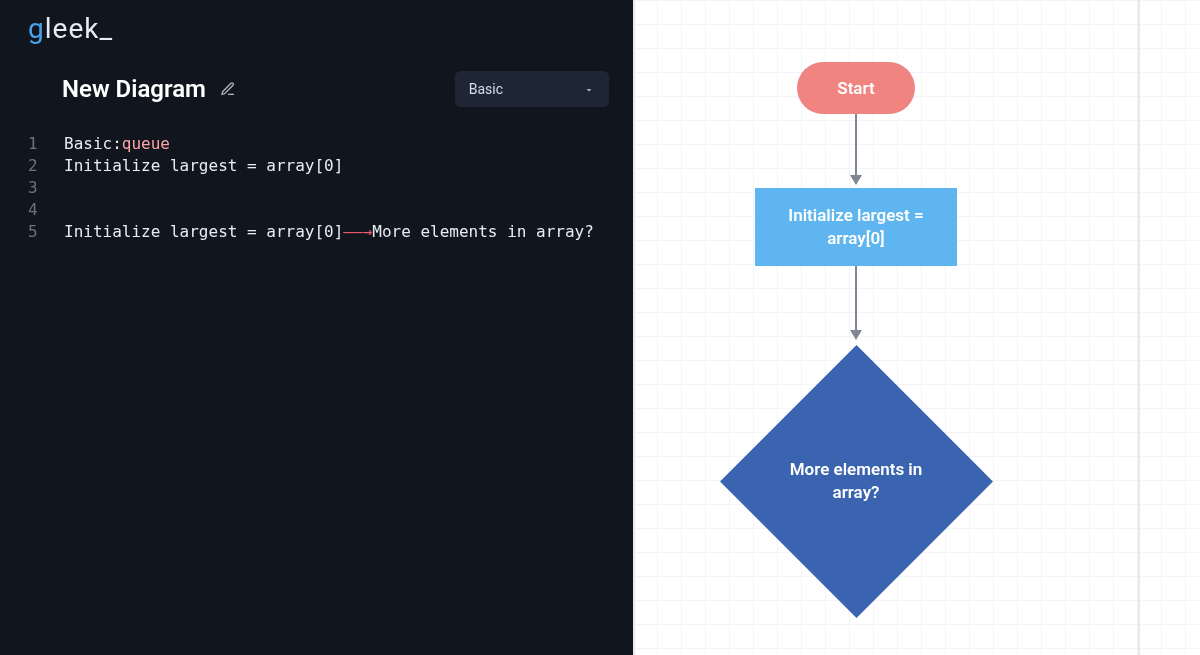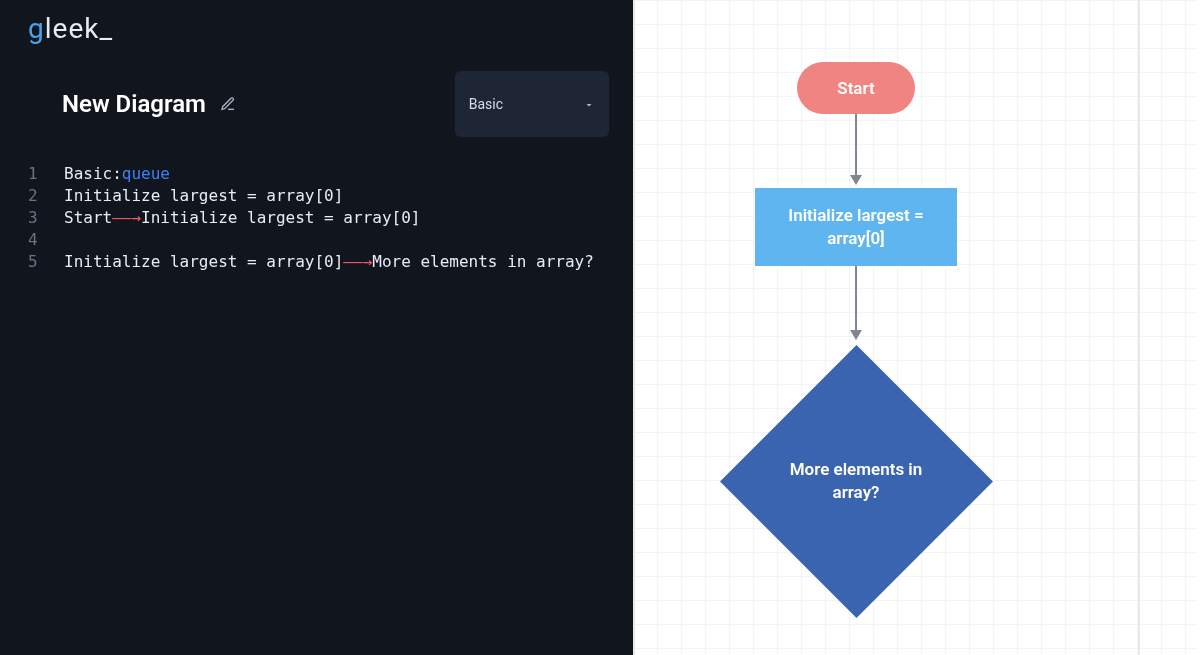--- a/index.html
+++ b/index.html
@@ -8,28 +8,28 @@
     
     
     .editor-panel { width: 633px; height: 655px; background: #10151e; display: flex; flex-direction: column; }
     .logo { padding: 12px 28px 8px 28px; }
     .logo-text { color: #e8ecf2; font-size: 28px; font-weight: 400; letter-spacing: 1px; }
     .logo-g { color: #4aa3e8; }
     .header-row { display: flex; align-items: center; padding: 18px 24px 18px 62px; gap: 14px; }
     .title { color: #ffffff; font-size: 24px; font-weight: 600; }
     .edit-icon { width: 16px; height: 16px; color: #aab3bf; cursor: pointer; }
     .spacer { flex: 1; }
-    .dropdown { background: #1e2635; color: #d7dde6; padding: 25px 14px; border-radius: 6px; font-size: 14px; display: flex; align-items: center; gap: 80px; cursor: pointer; min-width: 152px; }
+    .dropdown { background: #1e2635; color: #d7dde6; padding: 10px 14px; border-radius: 6px; font-size: 14px; display: flex; align-items: center; gap: 80px; cursor: pointer; min-width: 152px; }
     .chevron-down { width: 12px; height: 12px; color: #aab3bf; }
     
     .code-area { padding: 8px 24px; font-family: Menlo, Monaco, Consolas, monospace; font-size: 16px; line-height: 22px; position: relative; }
     .code-line { display: flex; }
     .gutter { width: 40px; text-align: left; color: #6b7380; user-select: none; padding-left: 4px; }
     .code-text { color: #e8ecf2; white-space: pre; }
-    .syntax-type { color: #3b82f6; }
+    .syntax-type { color: #fca5a5; }
     .arrow-red { color: #f15b6c; }
     
     
     .canvas-panel { width: 565px; height: 655px; background: #ffffff; position: relative; }
     .grid-bg { position: absolute; inset: 0; background-image: linear-gradient(#f2f4f7 1px, transparent 1px), linear-gradient(90deg, #f2f4f7 1px, transparent 1px); background-size: 24px 24px; }
     .canvas-border-left { position: absolute; left: 0; top: 0; bottom: 0; width: 2px; background: #e6e9ed; }
     .canvas-border-right { position: absolute; left: 505px; top: 0; bottom: 0; width: 2px; background: #e6e9ed; }
     .divider-handle { position: absolute; left: -14px; top: 206px; width: 14px; height: 3px; background: #10151e; }
     .divider-handle2 { position: absolute; left: -14px; top: 212px; width: 14px; height: 3px; background: #10151e; }
     
@@ -85,21 +85,20 @@
       <div class="code-line">
         <span class="gutter">1</span>
         <span class="code-text"><span>Basic:</span><span class="syntax-type">queue</span></span>
       </div>
       <div class="code-line">
         <span class="gutter">2</span>
         <span class="code-text">Initialize largest = array[0]</span>
       </div>
       <div class="code-line">
         <span class="gutter">3</span>
-        <span class="code-text"><span>Start</span><span class="arrow-red">——→</span><span>Initialize largest = array[0]</span></span>
       </div>
       <div class="code-line">
         <span class="gutter">4</span>
       </div>
       <div class="code-line">
         <span class="gutter">5</span>
         <span class="code-text"><span>Initialize largest = array[0]</span><span class="arrow-red">——→</span><span>More elements in array?</span></span>
       </div>
     </div>
   </div>

